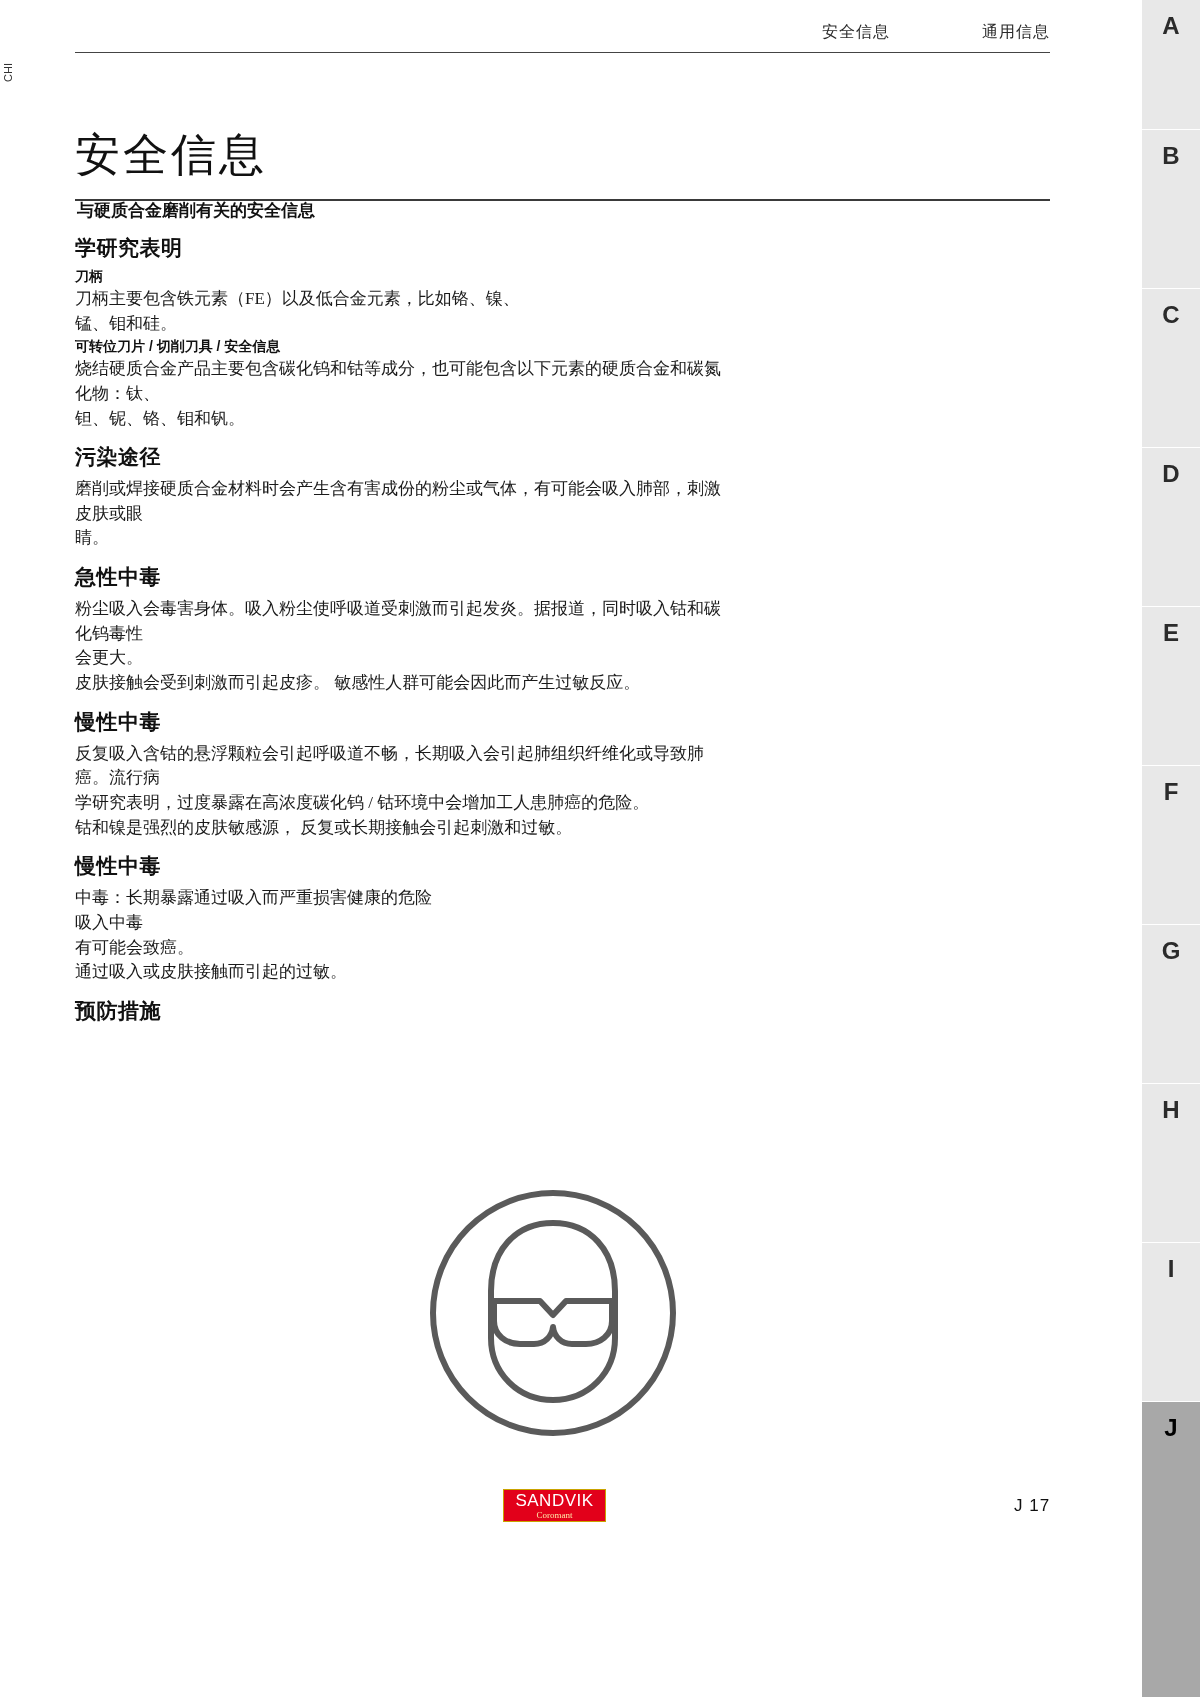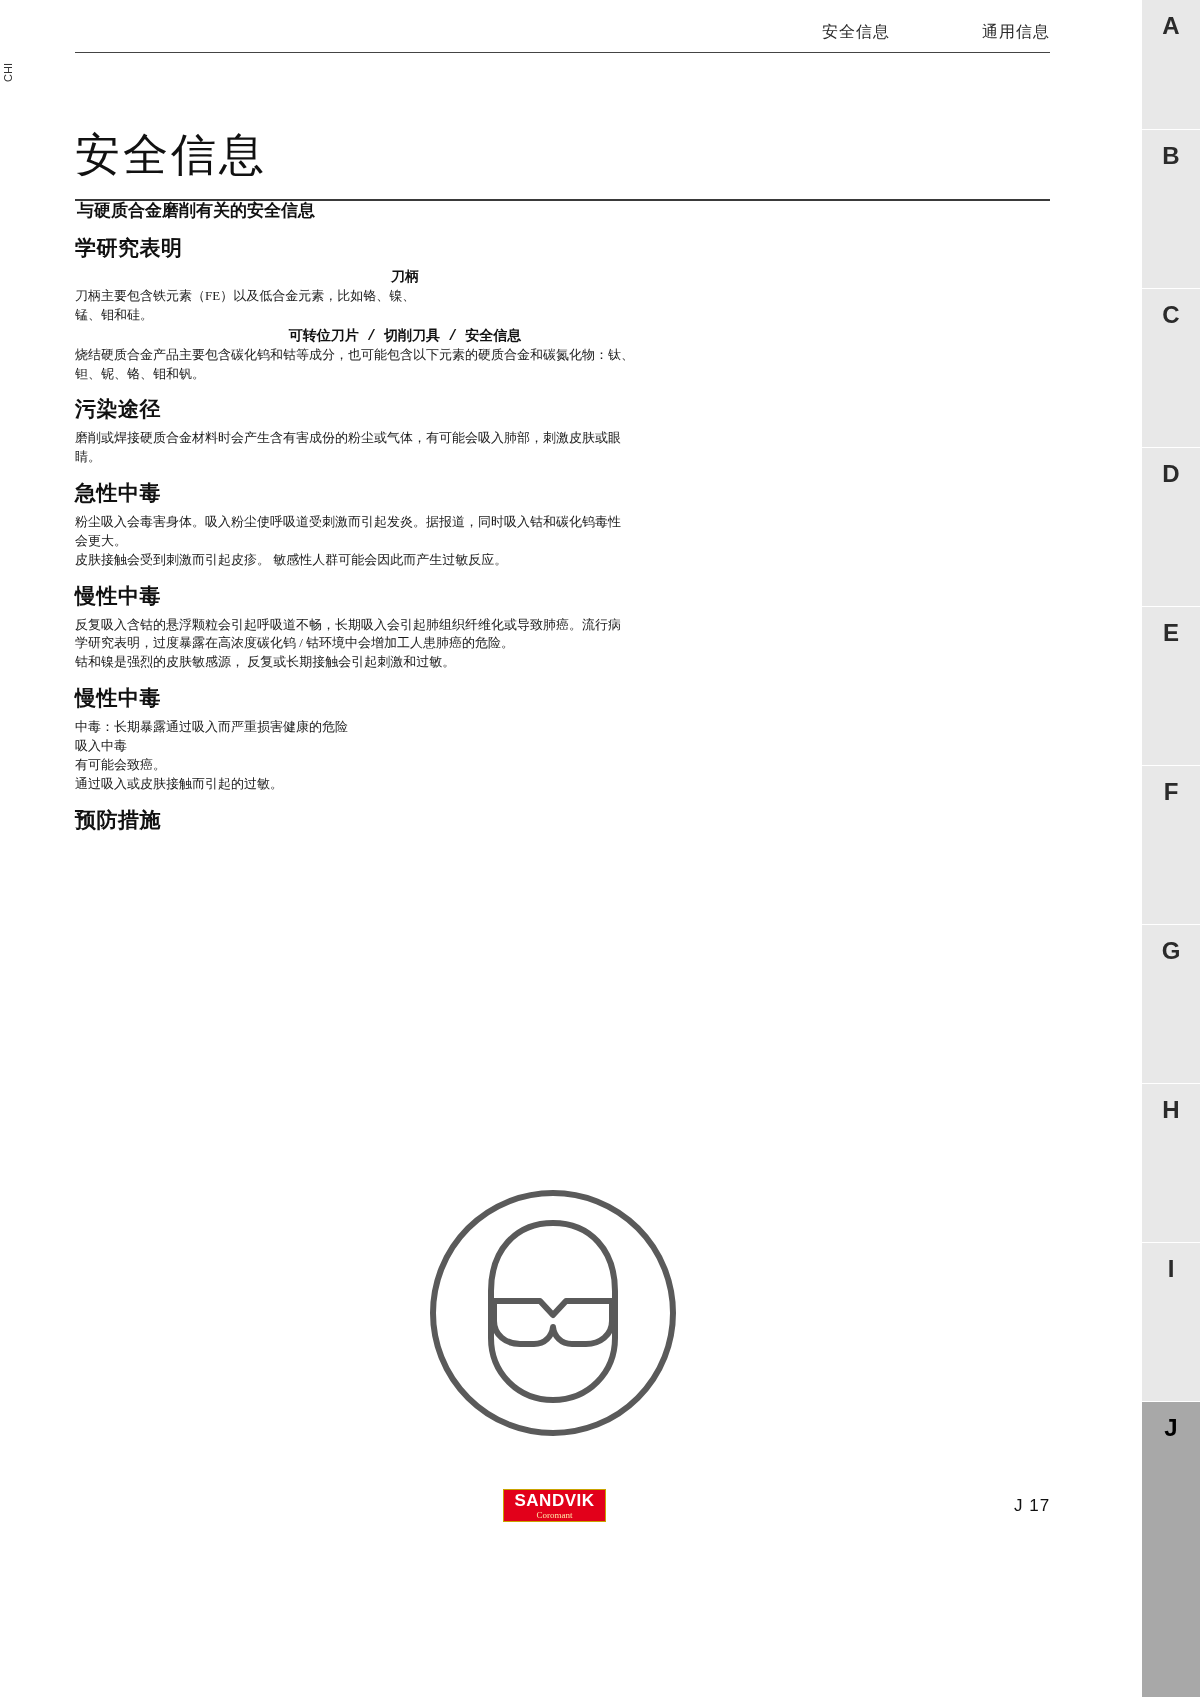--- a/index.html
+++ b/index.html
@@ -142,29 +142,28 @@
   }
   .sec-title {
     font-family: "Liberation Sans", sans-serif;
     font-size: 21px;
     font-weight: bold;
     color: #111;
     margin: 12px 0 6px 0;
     letter-spacing: 0.5px;
   }
   .sub-title {
-    font-family: Liberation Mono, monospace;
+    font-family: Liberation Sans, sans-serif;
     font-size: 14px;
     font-weight: bold;
     color: #111;
     margin: 2px 0 1px 0;
-    text-align: center;
   }
   .para {
-    font-size: 13px;
+    font-size: 17px;
     line-height: 1.45;
     color: #1a1a1a;
     margin: 0 0 2px 0;
     white-space: pre-line;
   }
 
   
   #pictogram {
     position: absolute;
     left: 428px;
@@ -182,21 +181,21 @@
     height: 33px;
     background: #e2001a;
     border: 1px solid #c9a300;
     box-sizing: border-box;
     text-align: center;
     overflow: hidden;
   }
   #logo .logo-main {
     display: block;
     font-family: "Liberation Sans", sans-serif;
-    font-weight: bold;
+    font-weight: normal;
     font-size: 17px;
     color: #ffffff;
     letter-spacing: 0.5px;
     line-height: 19px;
     margin-top: 1px;
   }
   #logo .logo-sub {
     display: block;
     font-family: Liberation Serif, serif;
     font-size: 9px;

